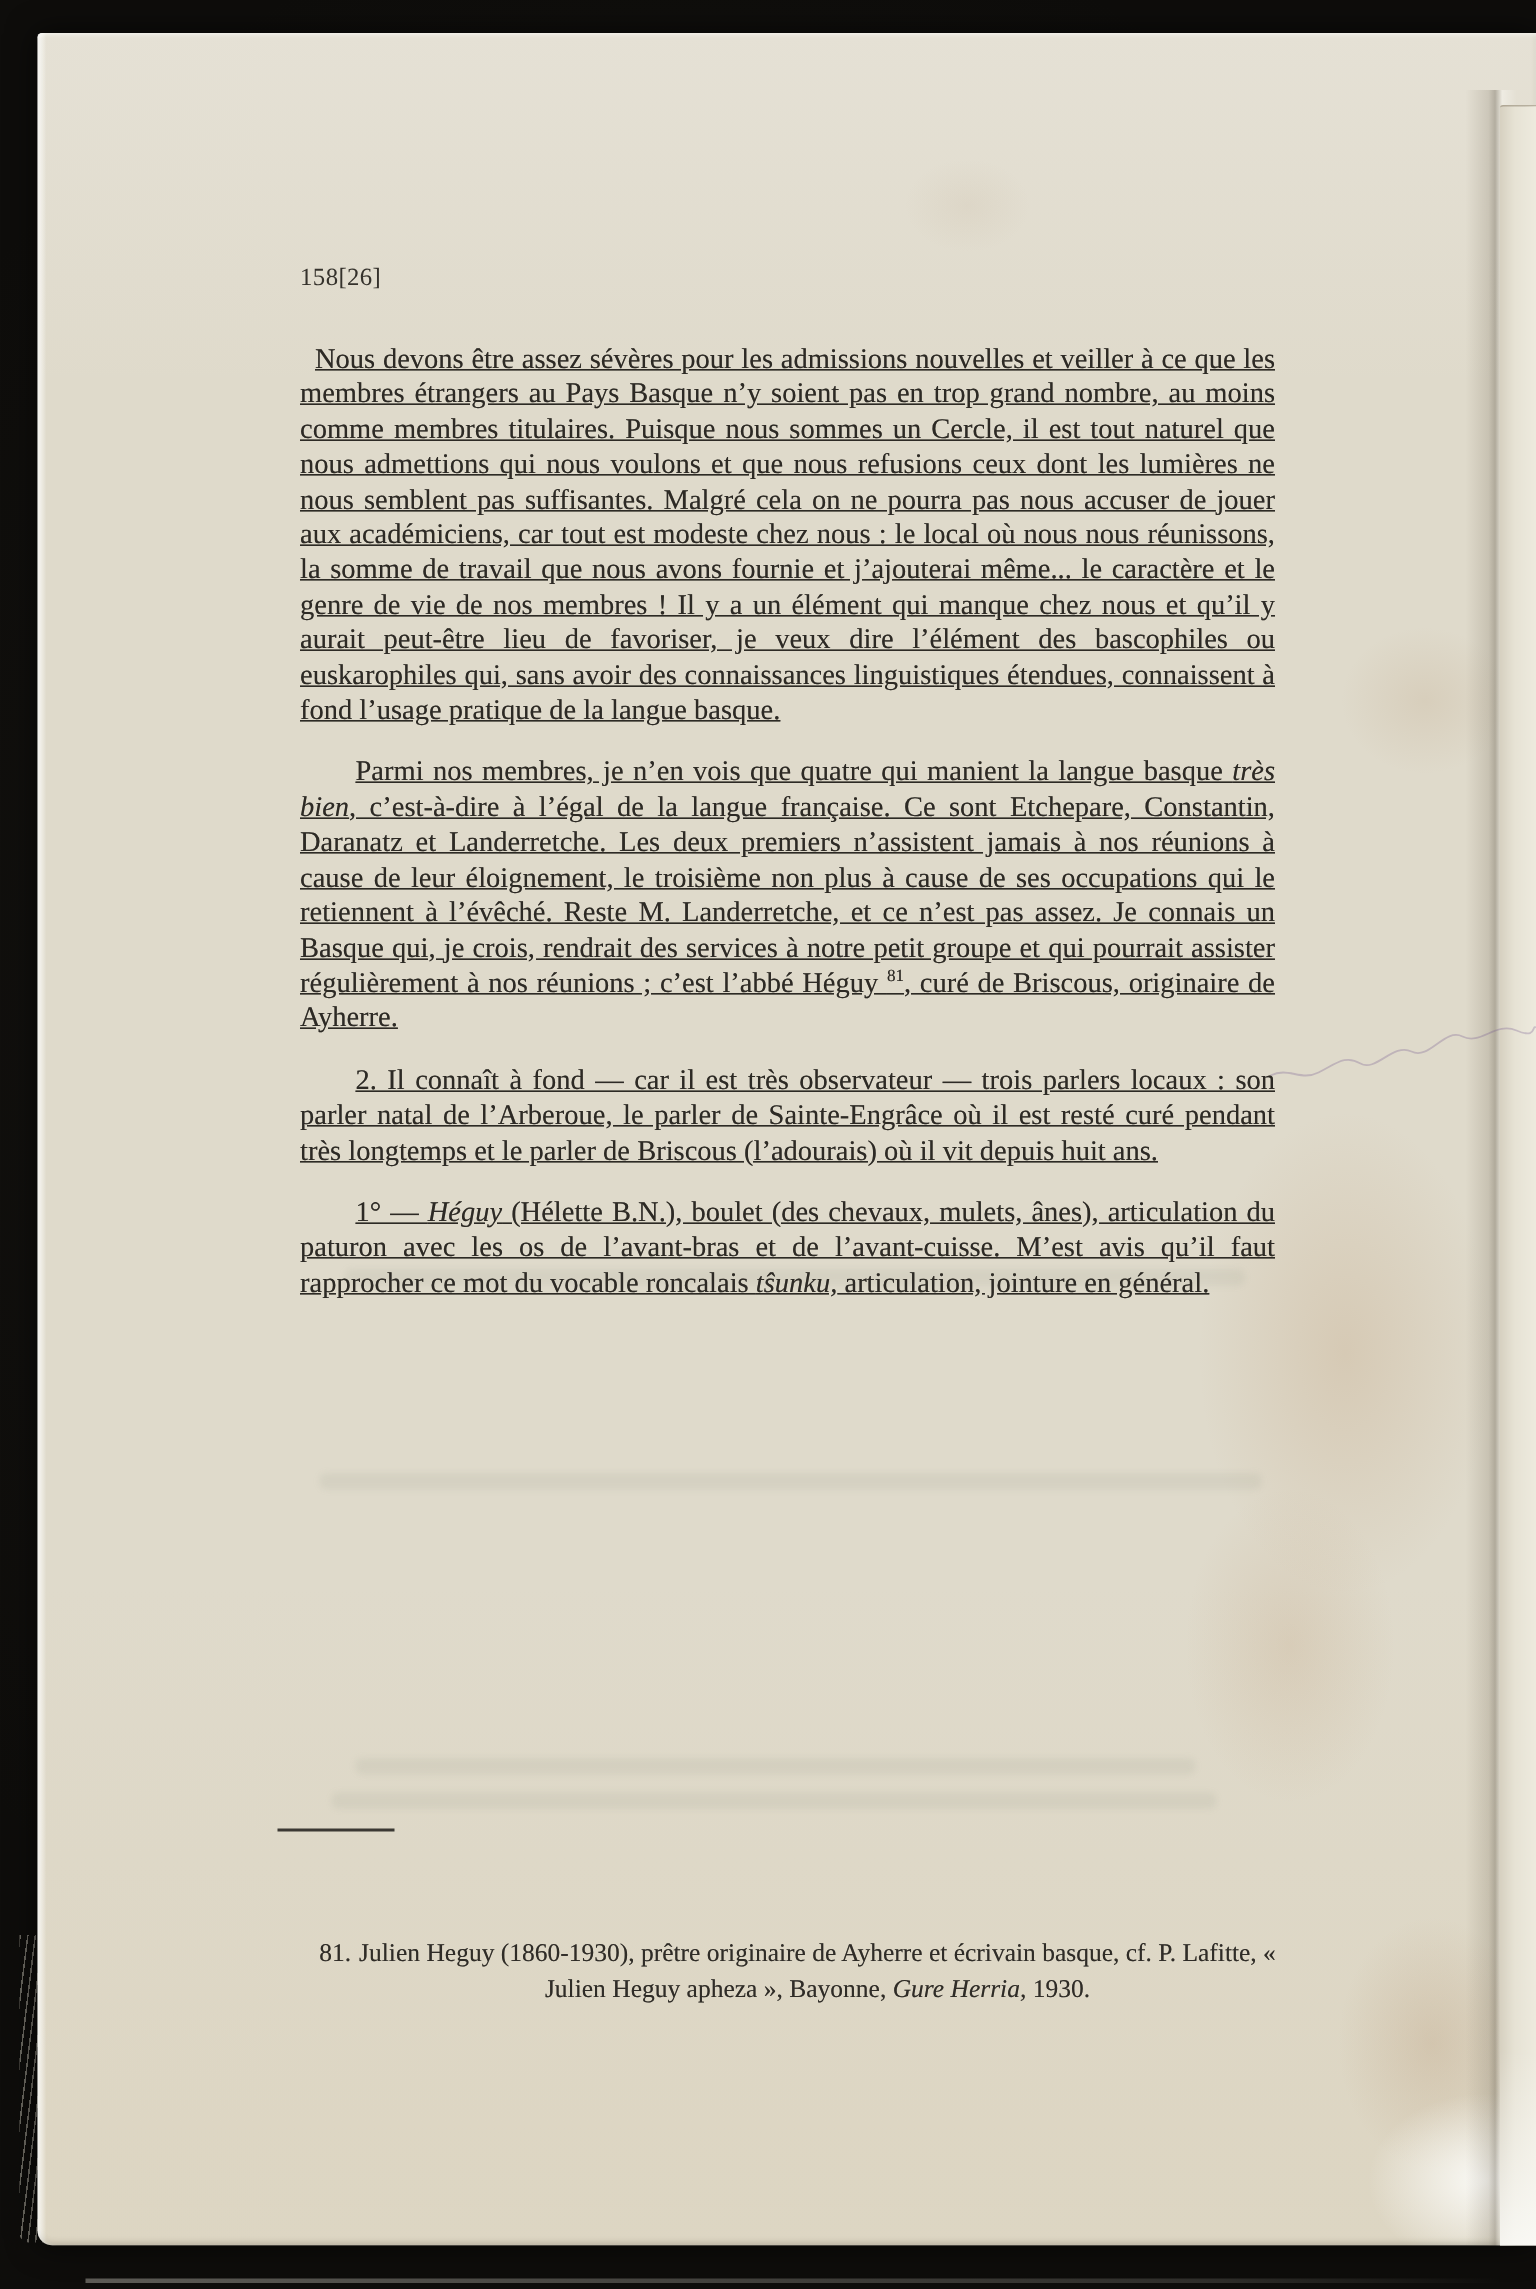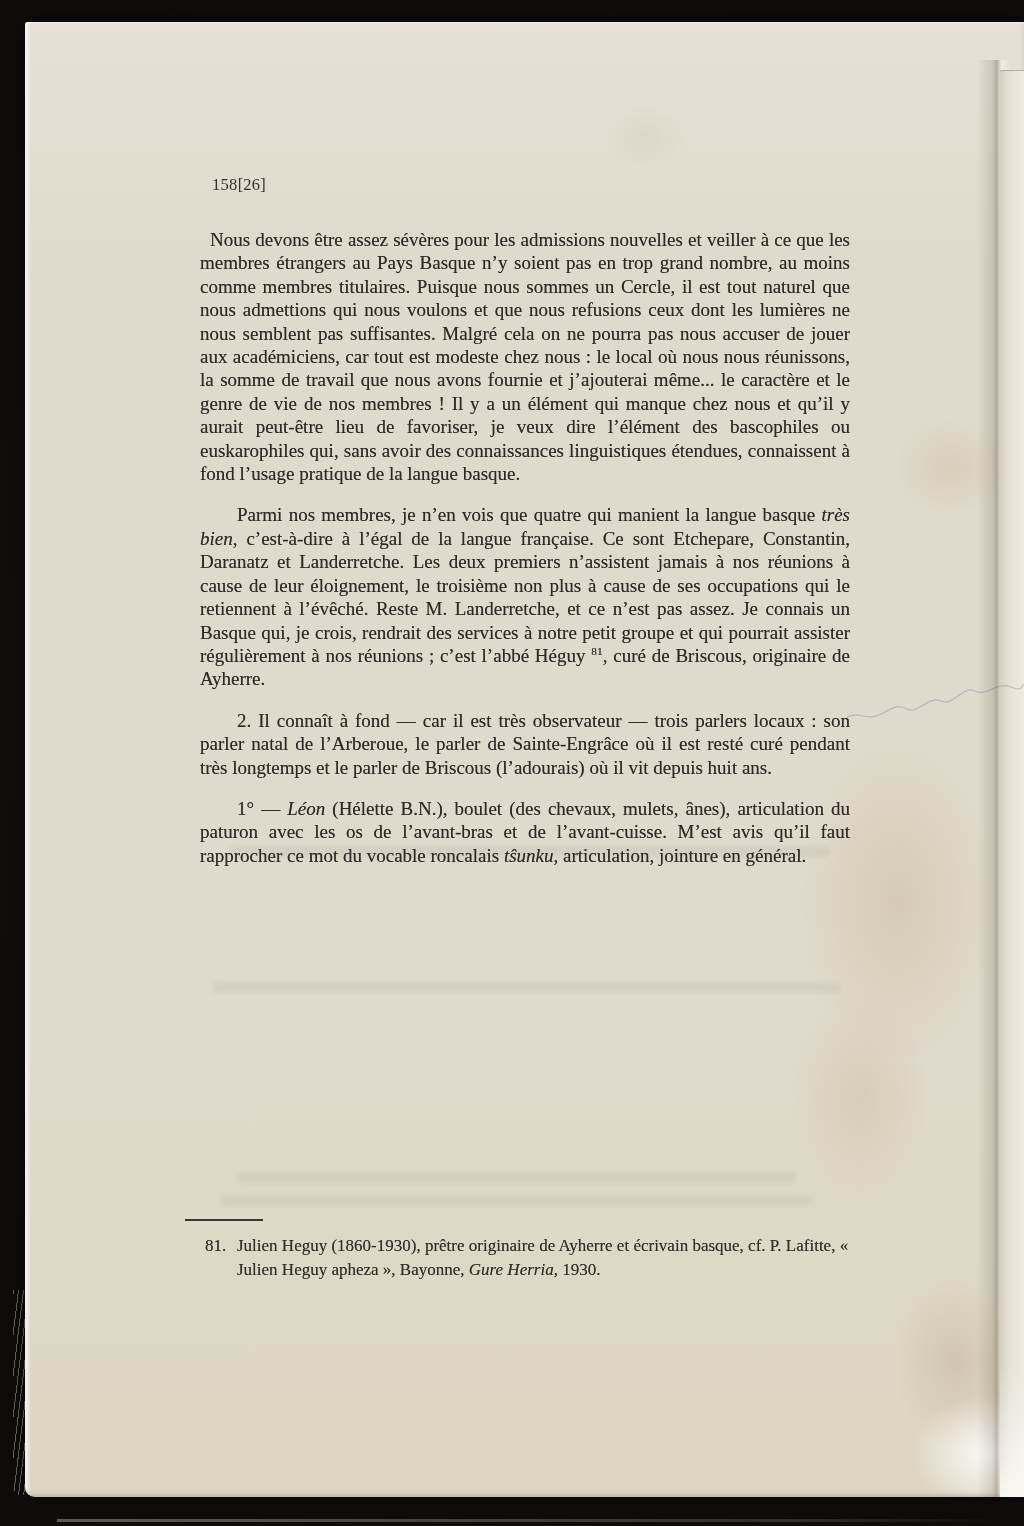--- a/index.html
+++ b/index.html
@@ -56,38 +56,38 @@
   .squiggle{position:absolute;left:820px;top:655px;opacity:.5;}
   .ghost{position:absolute;height:11px;background:rgba(125,135,115,.10);filter:blur(2px);border-radius:5px;}
   .ghost.g1{left:205px;top:824px;width:600px;}
   .ghost.g2{left:188px;top:960px;width:628px;}
   .ghost.g3{left:212px;top:1150px;width:560px;}
   .ghost.g4{left:196px;top:1173px;width:590px;}
   .header{
     position:absolute;left:175px;top:153px;width:650px;display:flex;align-items:baseline;
     color:#35322c;font-size:16.5px;line-height:20px;letter-spacing:.7px;
   }
-  .header .num{flex:none;margin-left:12px;letter-spacing:.3px;}
+  .header .num{flex:none;letter-spacing:.3px;}
   .header .title{flex:1;text-align:center;}
   .header .ref{flex:none;text-align:right;letter-spacing:.2px;}
   .body{
     position:absolute;left:175px;top:206px;width:650px;
     color:#2d2a25;font-size:19px;line-height:23.4px;text-align:justify;
     text-shadow:0 0 .4px rgba(45,42,37,.55);
   }
-  .para{margin:0;text-indent:37px;}
+  .para{margin:0;text-indent:37px;text-decoration:underline;}
   .para + .para{margin-top:18px;}
   .para.first{text-indent:10px;}
   .para.gap{margin-top:27px;}
   .body sup,.footnote sup{font-size:60%;vertical-align:super;line-height:0;}
   em{font-style:italic;}
   .fnrule{position:absolute;left:160px;top:1197px;width:78px;height:2px;background:#3b3833;}
   .footnote{
-    position:absolute;left:180px;top:1212px;width:648px;padding-left:32px;box-sizing:border-box;
-    color:#2f2c27;font-size:17px;line-height:23.5px;text-align:left;
+    position:absolute;left:180px;top:1268px;width:648px;padding-left:32px;box-sizing:border-box;
+    color:#2f2c27;font-size:17px;line-height:23.5px;text-align:center;
     text-shadow:0 0 .4px rgba(45,42,37,.5);
   }
   .footnote .fn-num{display:inline-block;width:32px;margin-left:-32px;}
 </style>
 </head>
 <body>
 
 <div class="page-stack"></div>
 
 <div class="page">
@@ -105,21 +105,21 @@
 
   <div class="header">
     <span class="num">158</span>
     <span class="ref">[26]</span>
   </div>
 
   <div class="body">
     <p class="para first"><span>Nous devons être assez sévères pour les admissions nouvelles et veiller à ce que les membres étrangers au Pays Basque n’y soient pas en trop grand nombre, au moins comme membres titulaires. Puisque nous sommes un Cercle, il est tout naturel que nous admettions qui nous voulons et que nous refusions ceux dont les lumières ne nous semblent pas suffisantes. Malgré cela on ne pourra pas nous accuser de jouer aux académiciens, car tout est modeste chez nous : le local où nous nous réunissons, la somme de travail que nous avons fournie et j’ajouterai même... le caractère et le genre de vie de nos membres ! Il y a un élément qui manque chez nous et qu’il y aurait peut-être lieu de favoriser, je veux dire l’élément des bascophiles ou euskarophiles qui, sans avoir des connaissances linguistiques étendues, connaissent à fond l’usage pratique de la langue basque.</span></p>
     <p class="para"><span>Parmi nos membres, je n’en vois que quatre qui manient la langue basque </span><em>très bien</em><span>, c’est-à-dire à l’égal de la langue française. Ce sont Etchepare, Constantin, Daranatz et Landerretche. Les deux premiers n’assistent jamais à nos réunions à cause de leur éloignement,  le troisième non plus à cause de ses occupations qui le retiennent à l’évêché. Reste M. Landerretche, et ce n’est pas assez. Je connais un Basque qui, je crois, rendrait des services à notre petit groupe et qui pourrait assister régulièrement à nos réunions ; c’est l’abbé Héguy </span><sup>81</sup><span>, curé de Briscous, originaire de Ayherre.</span></p>
     <p class="para"><span>2. Il connaît à fond — car il est très observateur — trois parlers locaux : son parler natal de l’Arberoue, le parler de Sainte-Engrâce où il est resté curé pendant très longtemps et le parler de Briscous (l’adourais) où il vit depuis huit ans.</span></p>
-    <p class="para"><span>1° — </span><em>Léon</em><span> (Hélette B.N.), boulet (des chevaux, mulets, ânes), articulation du paturon avec les os de l’avant-bras et de l’avant-cuisse. M’est avis qu’il faut rapprocher ce mot du vocable roncalais </span><em>tŝunku,</em><span> articulation, jointure en général.</span></p>
+    <p class="para"><span>1° — </span><em>Héguy</em><span> (Hélette B.N.), boulet (des chevaux, mulets, ânes), articulation du paturon avec les os de l’avant-bras et de l’avant-cuisse. M’est avis qu’il faut rapprocher ce mot du vocable roncalais </span><em>tŝunku,</em><span> articulation, jointure en général.</span></p>
   </div>
 
   <div class="fnrule"></div>
 
   <div class="footnote"><span class="fn-num">81.</span><span><span>Julien Heguy (1860-1930), prêtre originaire de Ayherre et écrivain basque, cf. P. Lafitte, « Julien Heguy apheza », Bayonne, </span><em>Gure Herria,</em><span> 1930.</span></span></div>
 
   <div class="under-edge"></div>
 </div>
 
 </body></html>

